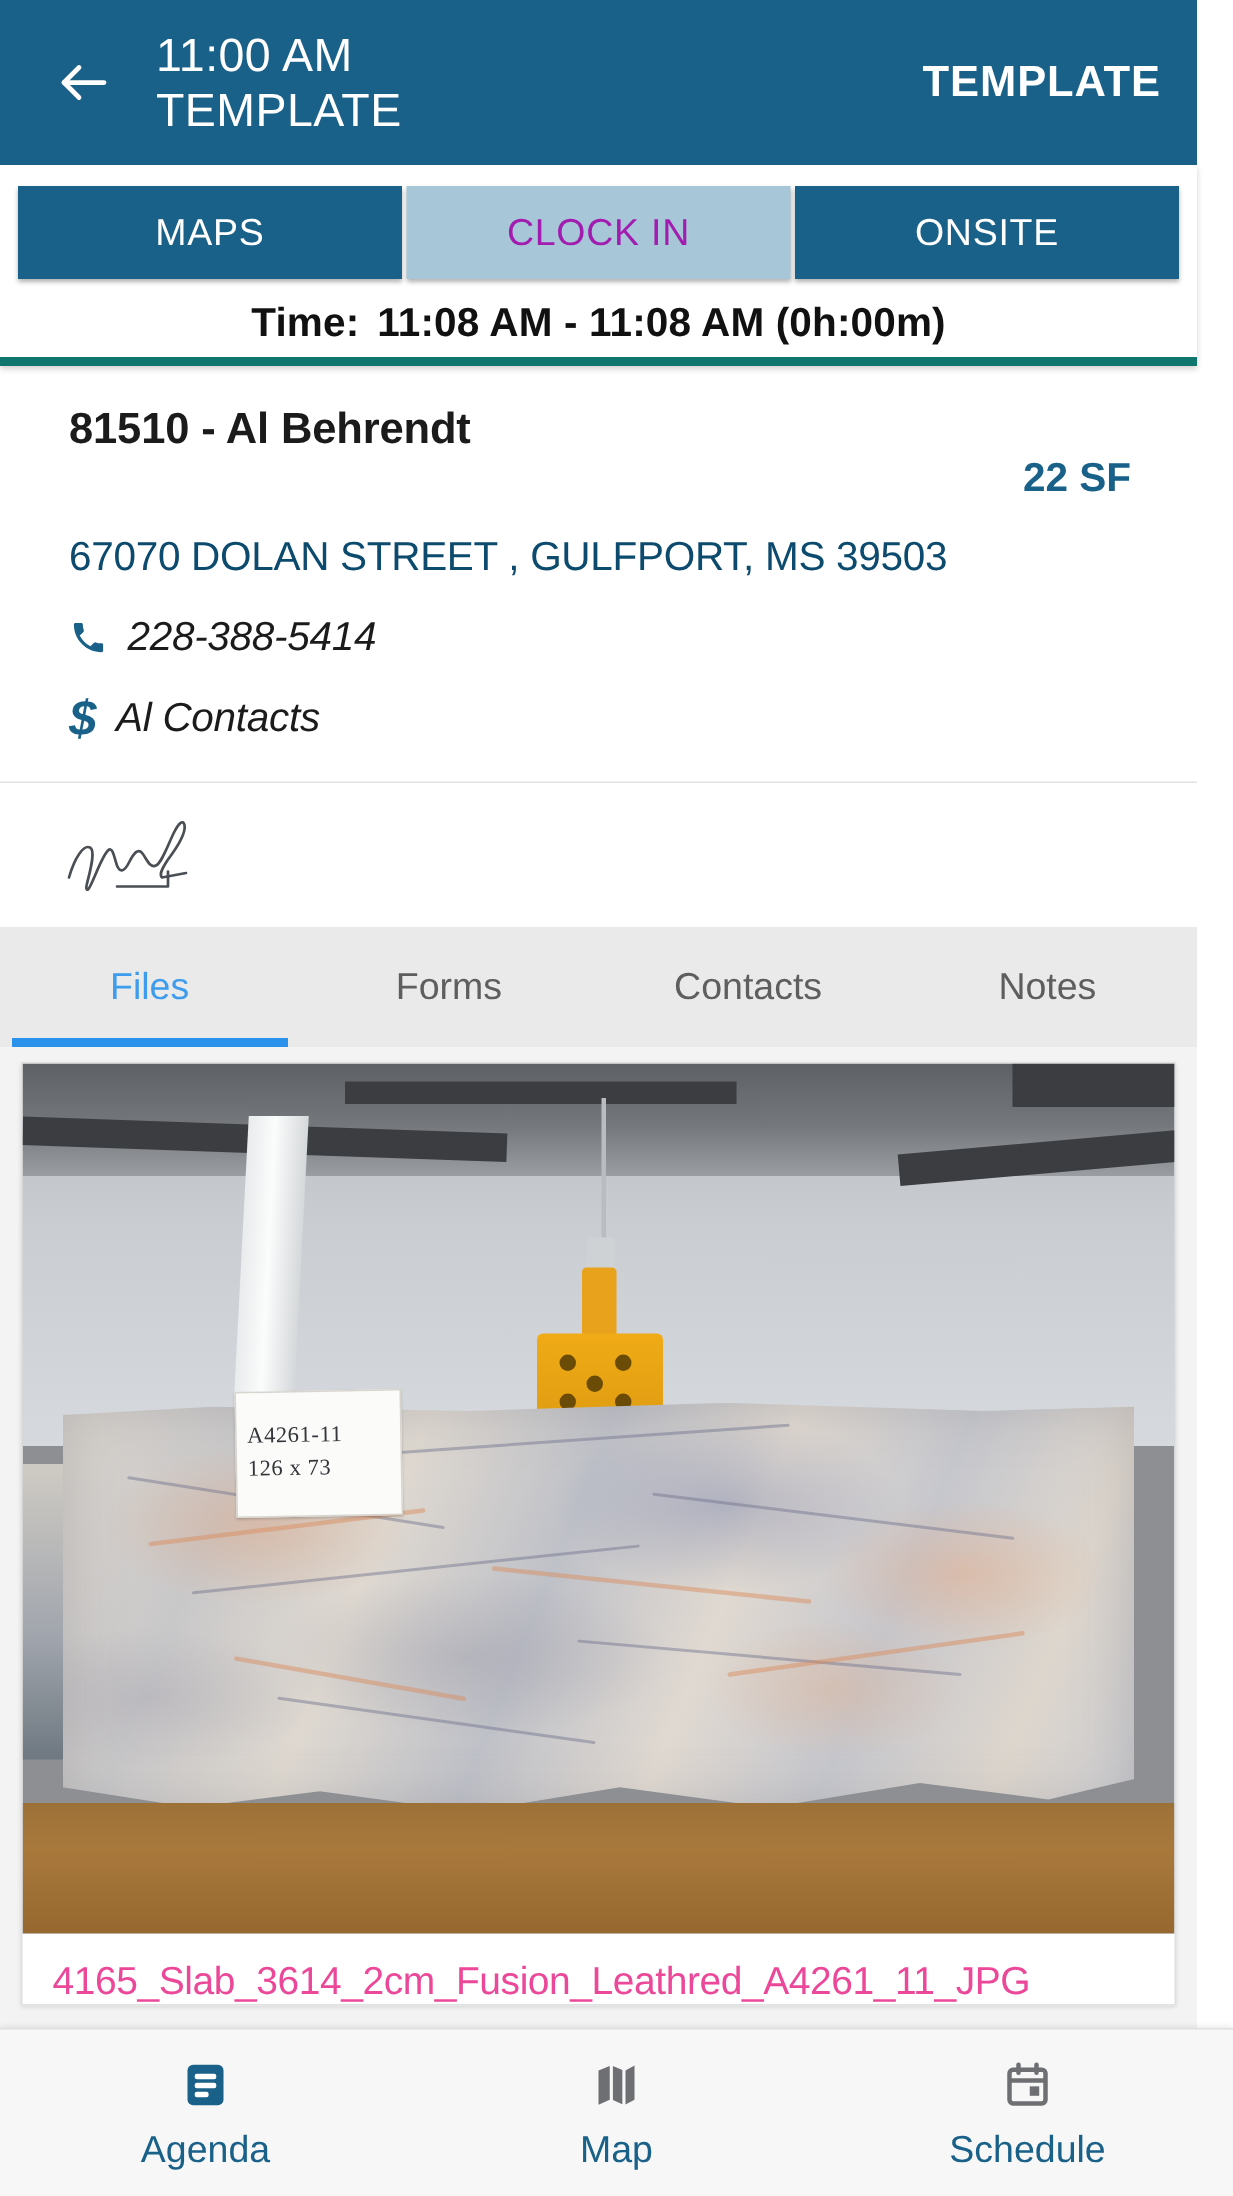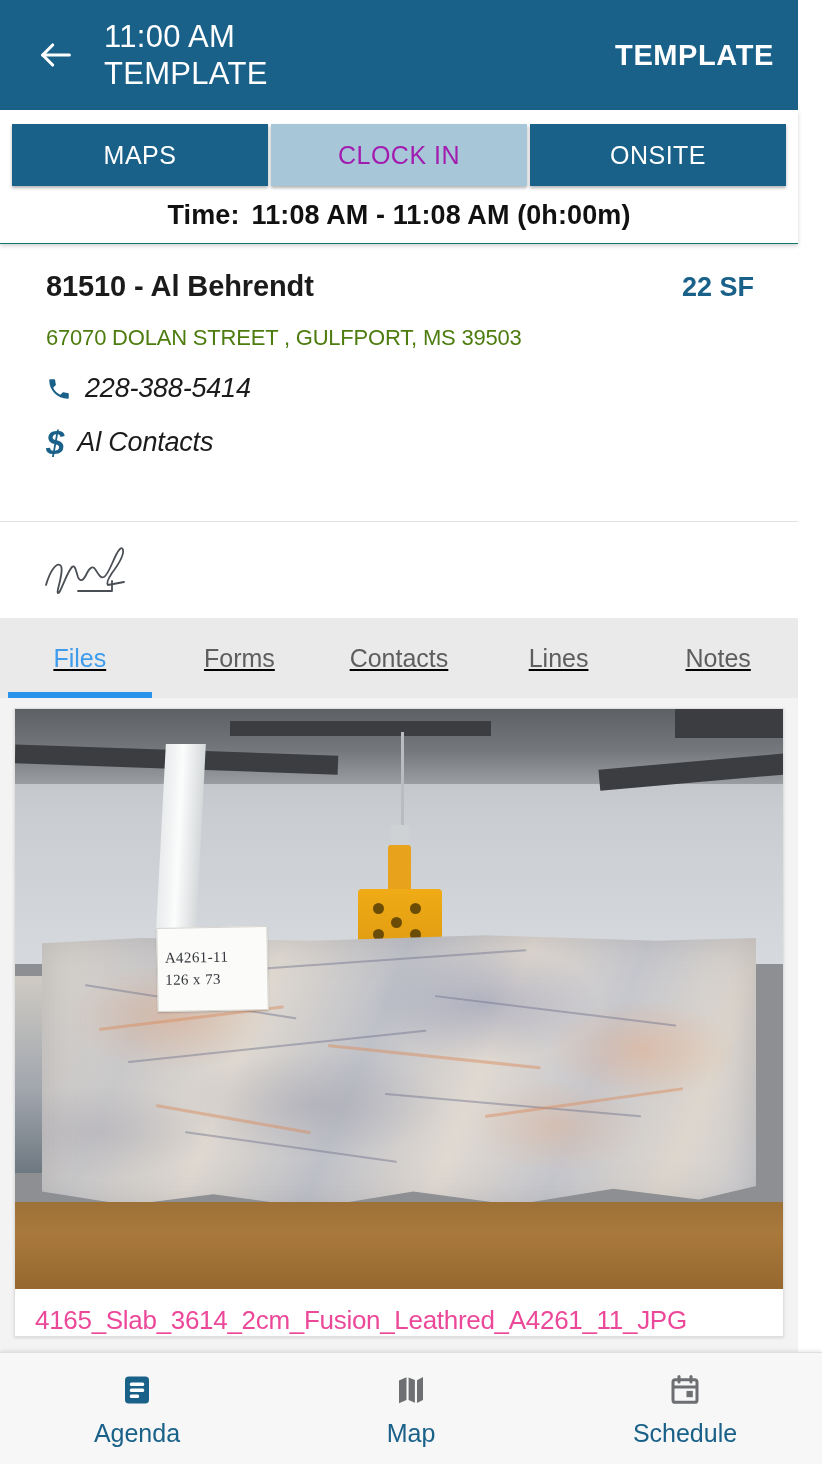--- a/index.html
+++ b/index.html
@@ -47,21 +47,21 @@
     font-size: 29px;
     font-weight: 700;
     letter-spacing: .6px;
     cursor: pointer;
   }
 
   
   .actionbar {
     flex: 0 0 134px;
     background: #ffffff;
-    border-bottom: 1px solid #0f766e;
+    border-bottom: 6px solid #0f766e;
     box-shadow: 0 2px 4px rgba(0,0,0,.18);
     position: relative;
     z-index: 4;
     padding-top: 14px;
   }
   .btn-row {
     display: flex;
     gap: 3px;
     padding: 0 12px;
   }
@@ -90,38 +90,38 @@
   .time-row .lbl { margin-right: 12px; }
 
   
   .jobcard {
     flex: 0 0 278px;
     background: #ffffff;
     padding: 26px 44px 0 46px;
     border-bottom: 1px solid #e2e2e2;
   }
   .job-line1 {
-    display: flex; align-items: baseline;
+    display: flex; align-items: baseline; flex-direction: column;
   }
   .job-title {
     font-size: 29px;
     font-weight: 700;
     color: #1b1b1b;
     letter-spacing: -.1px;
   }
   .job-sf {
     margin-left: auto;
     font-size: 27px;
     font-weight: 700;
     color: #1a6189;
   }
   .job-address {
     margin-top: 22px;
-    font-size: 22px;
-    color: #4d7c0f;
+    font-size: 27px;
+    color: #0c4a6e;
     letter-spacing: -.2px;
   }
   .job-row {
     margin-top: 22px;
     display: flex;
     align-items: center;
     gap: 13px;
     font-style: italic;
   }
   .job-row .ic { flex: 0 0 auto; display: flex; align-items: center; }
@@ -143,21 +143,20 @@
     align-items: center;
   }
 
   
   .tabs {
     flex: 0 0 80px;
     background: #eaeaea;
     display: flex;
     align-items: stretch;
     position: relative;
-    text-decoration: underline;
   }
   .tab {
     flex: 1 1 0;
     display: flex; align-items: center; justify-content: center;
     font-size: 25px;
     color: #5e5e5e;
     cursor: pointer;
     position: relative;
   }
   .tab.active { color: #3e9ced; }
@@ -368,23 +367,20 @@
 
   <div class="tabs">
     <div class="tab active">
         <span>Files</span>
       </div>
     <div class="tab">
         <span>Forms</span>
       </div>
     <div class="tab">
         <span>Contacts</span>
-      </div>
-    <div class="tab">
-        <span>Lines</span>
       </div>
     <div class="tab">
         <span>Notes</span>
       </div>
   </div>
 
   <div class="pane">
     <div class="filecard">
       <div class="photo">
         <div class="ph-wall"></div>

